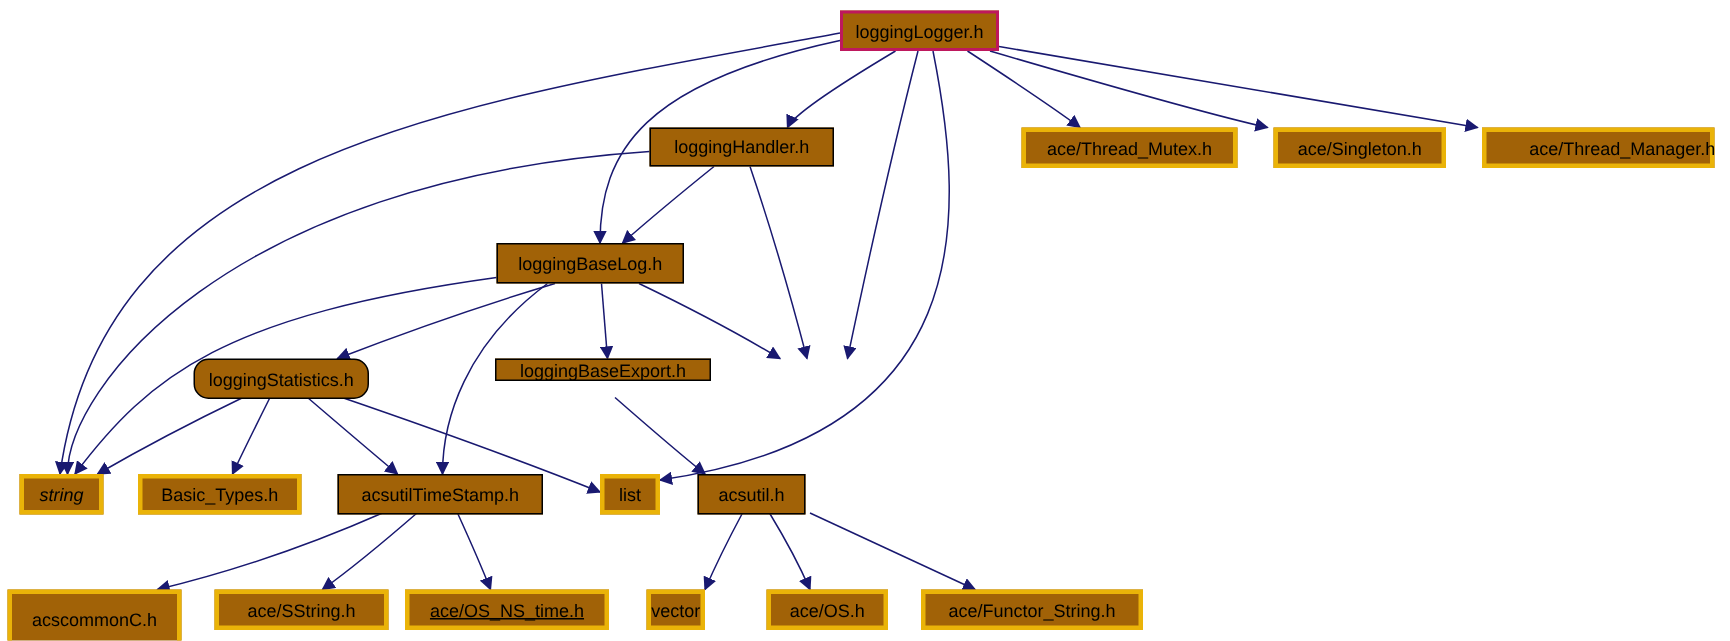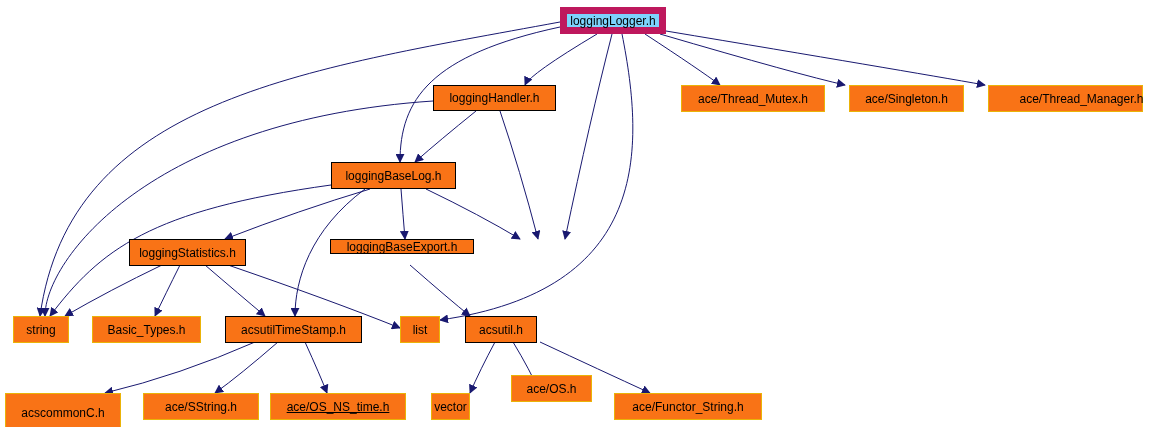--- a/index.html
+++ b/index.html
@@ -1,21 +1,21 @@
 <!DOCTYPE html>
 <html><head>
 <meta charset="utf-8">
 <style>
   html,body{margin:0;padding:0;background:#ffffff;}
   body{width:1153px;height:427px;position:relative;overflow:hidden;font-family:"Liberation Sans",sans-serif;}
   #graph{position:absolute;left:0;top:0;width:1153px;height:427px;}
-  .node{position:absolute;box-sizing:border-box;display:flex;align-items:center;justify-content:center;font-size:12px;color:#000;background:#f97316;white-space:nowrap;}
+  .node{position:absolute;box-sizing:border-box;display:flex;align-items:center;justify-content:center;font-size:12px;color:#000;background:#a16207;white-space:nowrap;}
   .node.solid{border:1px solid #000;}
-  .node.ext{border:1px solid #eab308;}
-  .node.root{border:7px solid #be185d;background:#7dd3fc;}
+  .node.ext{border:3px solid #eab308;}
+  .node.root{border:2px solid #be185d;background:#a16207;}
 </style>
 </head>
 <body>
 
 <div id="graph">
   <svg id="edges" width="1153" height="427" style="position:absolute;left:0;top:0;">
     <defs>
       <marker id="arrow" viewBox="0 0 10 10" refX="9" refY="5" markerWidth="9" markerHeight="9" orient="auto-start-reverse" markerUnits="userSpaceOnUse">
         <path d="M0,0 L10,5 L0,10 z" fill="#191970"></path>
       </marker>
@@ -59,27 +59,27 @@
     </div>
     <div class="node ext" style="left: 849px; top: 85px; width: 115px; height: 27px;">
       <span>ace/Singleton.h</span>
     </div>
     <div class="node ext" style="left: 988px; top: 85px; width: 155px; height: 27px; padding-left: 32px;">
       <span>ace/Thread_Manager.h</span>
     </div>
     <div class="node solid" style="left: 331px; top: 162px; width: 125px; height: 27px;">
       <span>loggingBaseLog.h</span>
     </div>
-    <div class="node solid" style="left: 129px; top: 239px; width: 117px; height: 27px;">
+    <div class="node solid" style="left: 129px; top: 239px; width: 117px; height: 27px; border-radius: 10px;">
       <span>loggingStatistics.h</span>
     </div>
     <div class="node solid" style="left: 330px; top: 239px; width: 144px; height: 15px;">
       <span>loggingBaseExport.h</span>
     </div>
-    <div class="node ext" style="left: 13px; top: 316px; width: 56px; height: 27px;">
+    <div class="node ext" style="left: 13px; top: 316px; width: 56px; height: 27px; font-style: italic;">
       <span>string</span>
     </div>
     <div class="node ext" style="left: 92px; top: 316px; width: 109px; height: 27px; align-items: center;">
       <span>Basic_Types.h</span>
     </div>
     <div class="node solid" style="left: 225px; top: 316px; width: 137px; height: 27px; text-align: right;">
       <span>acsutilTimeStamp.h</span>
     </div>
     <div class="node ext" style="left: 400px; top: 316px; width: 40px; height: 27px;">
       <span>list</span>
@@ -92,19 +92,19 @@
     </div>
     <div class="node ext" style="left: 143px; top: 393px; width: 116px; height: 27px;">
       <span>ace/SString.h</span>
     </div>
     <div class="node ext" style="left: 270px; top: 393px; width: 136px; height: 27px; text-decoration: underline;">
       <span>ace/OS_NS_time.h</span>
     </div>
     <div class="node ext" style="left: 431px; top: 393px; width: 39px; height: 27px;">
       <span>vector</span>
     </div>
-    <div class="node ext" style="left: 511px; top: 375px; width: 81px; height: 27px; justify-content: center;">
+    <div class="node ext" style="left: 511px; top: 393px; width: 81px; height: 27px; justify-content: center;">
       <span>ace/OS.h</span>
     </div>
     <div class="node ext" style="left: 614px; top: 393px; width: 148px; height: 27px;">
       <span>ace/Functor_String.h</span>
     </div>
   </div>
 
 </body></html>

